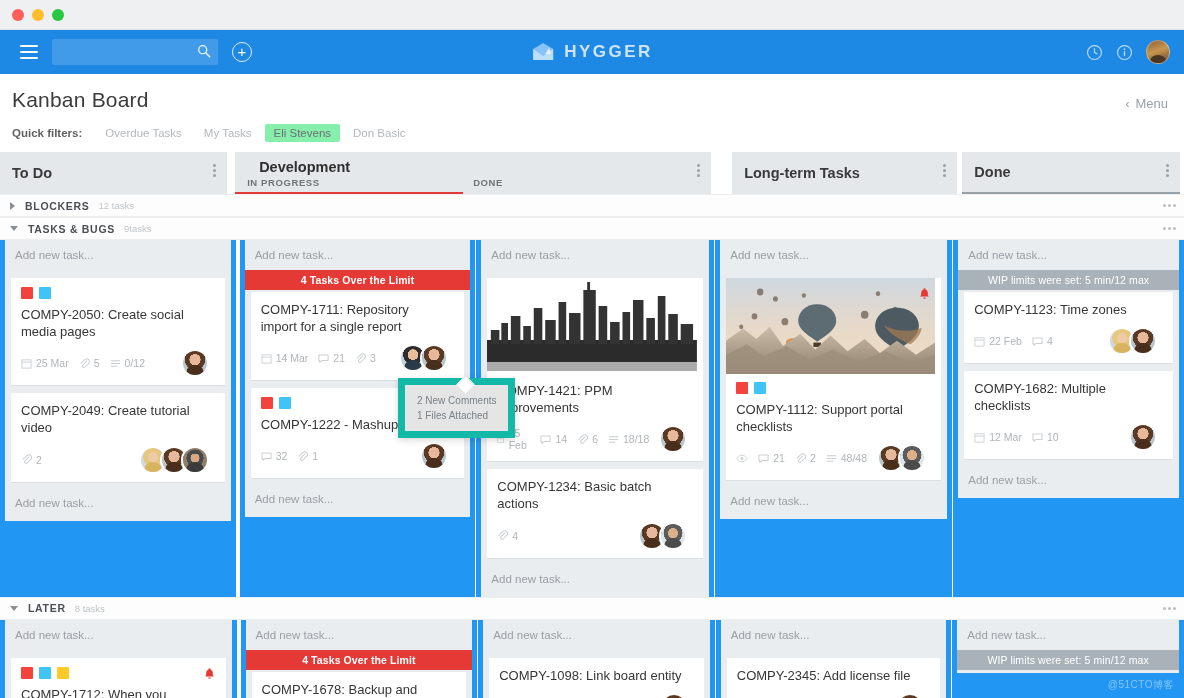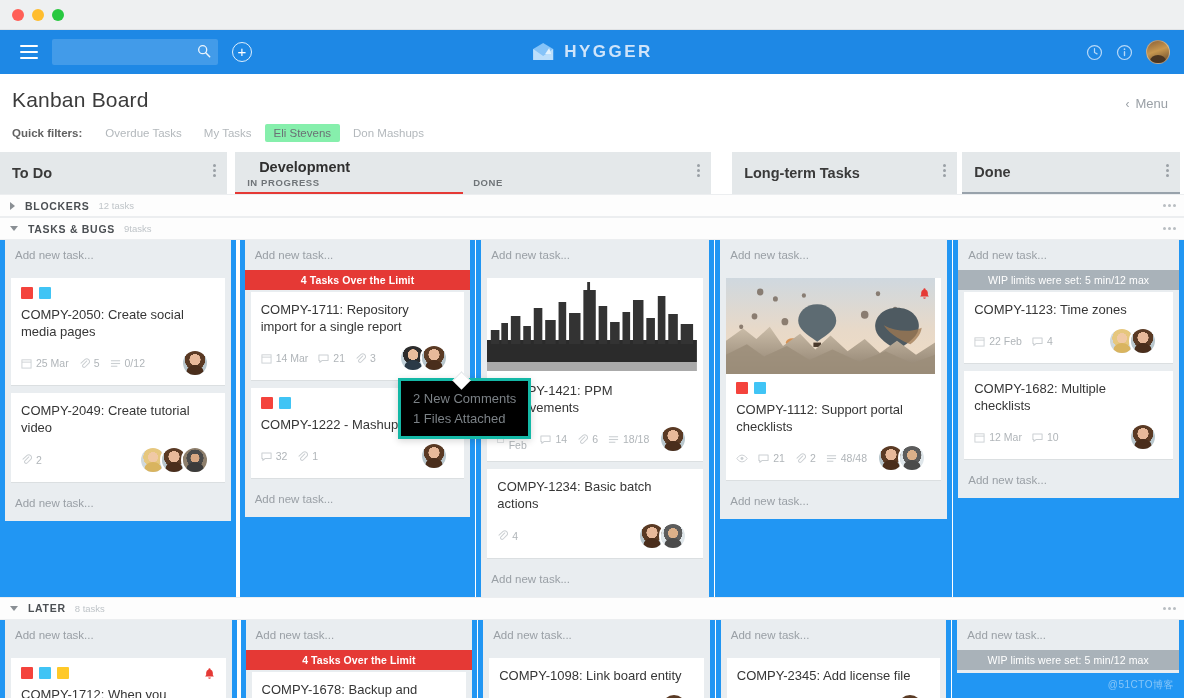--- a/index.html
+++ b/index.html
@@ -187,23 +187,23 @@
   .av.m1::after { background:#2b3a47; }
   .av.m2::before { background: radial-gradient(circle at 50% 42%, #d8a782 0 24%, #4a4a4a 25% 46%, #8e7f6c 47%); }
   .av.m2::after { background:#3b3b3b; }
   .av.m3::before { background: radial-gradient(circle at 50% 38%, #dcb089 0 26%, #5c5c5c 27% 49%, #dfe6ea 50%); }
   .av.m3::after { background:#4b4b4b; }
 
   .bell {
     position: absolute; right: 10px; top: 9px; width: 13px; height: 14px;
   }
   .tooltip {
-    position: absolute; background: #000000; border: 3px solid #14b8a6;
+    position: absolute; background: #e5e5e5; border: 7px solid #14b8a6;
     box-shadow: 0 2px 7px rgba(0,0,0,.16); padding: 8px 12px;
-    font-size: 13px; color: #7b8186; line-height: 1.5; z-index: 40; white-space: nowrap;
+    font-size: 10px; color: #7b8186; line-height: 1.5; z-index: 40; white-space: nowrap;
   }
   .tooltip::before {
     content:""; position: absolute; top: -7px; left: 54px; width:12px; height:12px;
     background:#fff; border-left:1px solid #e4e7ea; border-top:1px solid #e4e7ea;
     transform: rotate(45deg);
   }
 
   .skyline { width: 100%; height: 100%; display:block; background:#fff; }
   .balloons { width:100%; height:100%; display:block; }
 
@@ -265,21 +265,21 @@
     <div class="board-title">Kanban Board</div>
     <div class="menu-toggle">
       <span class="menu-chevron">‹</span>
       <span>Menu</span>
     </div>
     <div class="quick-filters">
       <span class="qf-label">Quick filters:</span>
       <span class="qf-item">Overdue Tasks</span>
       <span class="qf-item">My Tasks</span>
       <span class="qf-item active">Eli Stevens</span>
-      <span class="qf-item">Don Mashups</span>
+      <span class="qf-item">Don Basic</span>
     </div>
   </div>
 
   <div class="cols-head">
     <div class="col-head c1">
       <span class="col-title">To Do</span>
       <span class="kebab">
           <i></i>
           <i></i>
           <i></i>

